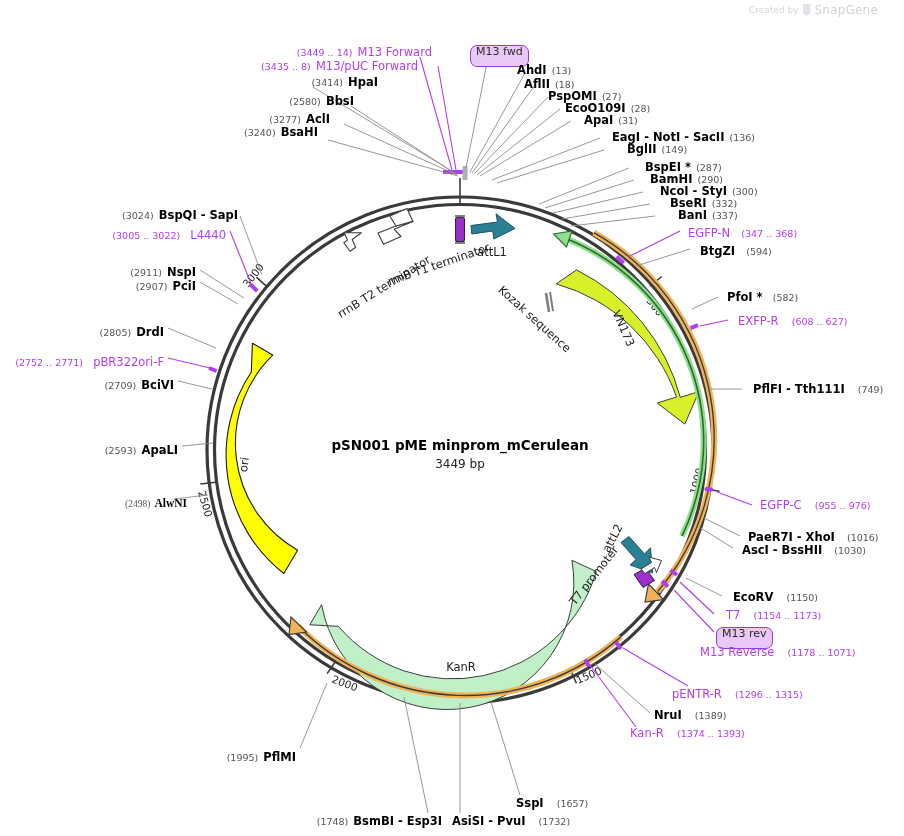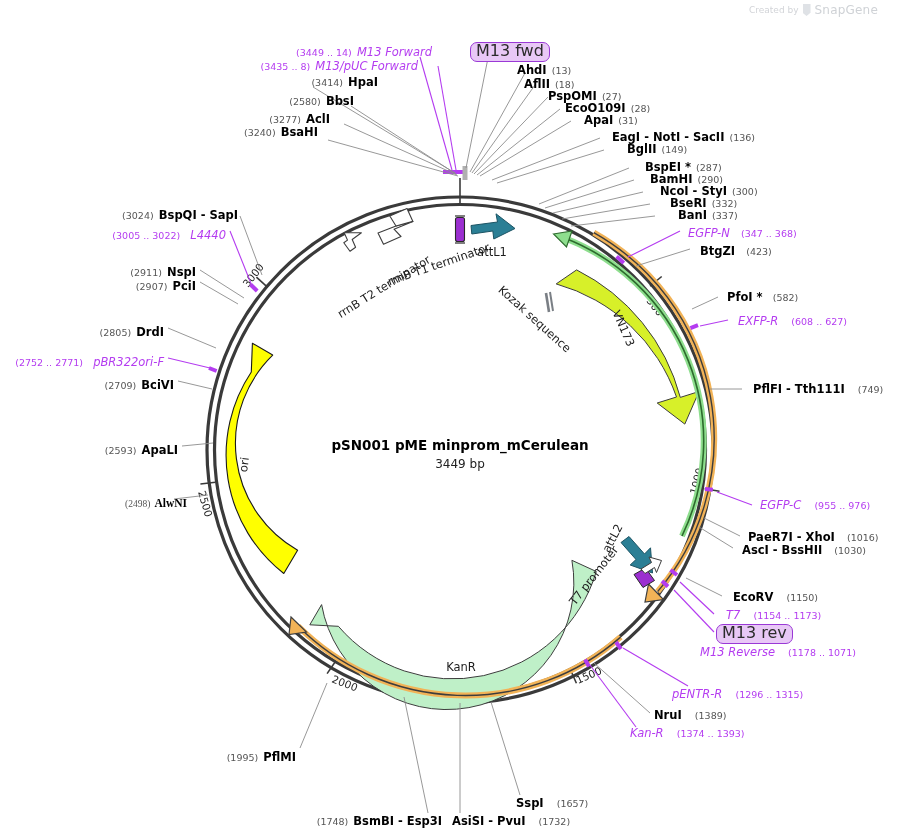--- a/index.html
+++ b/index.html
@@ -17,25 +17,25 @@
     font-size:9px;color:#d2d4d8;font-family:"DejaVu Sans","Liberation Sans",sans-serif;
   }
   .brand .bname{font-size:12px;color:#cfd2d6;letter-spacing:.2px;font-weight:500;}
   .brand .blogo{width:8px;height:12px;background:#dfe2e6;
      clip-path:polygon(0 0,100% 0,100% 72%,50% 100%,0 72%);}
 
   
   .lbl{position:absolute;white-space:nowrap;line-height:1.05;}
   .enz{font-size:11.5px;font-weight:bold;color:#000;}
   .pos{font-size:9.5px;font-weight:normal;color:#555;}
-  .feat{font-size:11.5px;color:#b43cf0;font-weight:normal;font-style:italic;}
+  .feat{font-size:11.5px;color:#b43cf0;font-weight:normal;}
   .featpos{font-size:9.5px;color:#b43cf0;}
   .badge{
     display:inline-block;border:1px solid #9a39d6;border-radius:7px;
-    background:#e8c8f6;color:#2b2b2b;font-size:16px;padding:0px 5px 1px 5px;
+    background:#e8c8f6;color:#2b2b2b;font-size:11px;padding:0px 5px 8px 5px;
   }
   .ralign{transform:translateX(-100%);}
 
   
 </style>
 </head>
 <body>
 
 <svg id="map" viewBox="0 0 904 836">
   <defs>
@@ -330,21 +330,21 @@
 <div class="lbl" style="left:678px;top:206px;">
   <span class="enz">BanI</span>
   <span class="pos">(337)</span>
 </div>
 <div class="lbl" style="left:688px;top:224px;">
   <span class="feat">EGFP-N</span>
   <span class="featpos" style="margin-left:6px;">(347 .. 368)</span>
 </div>
 <div class="lbl" style="left:700px;top:242px;">
   <span class="enz">BtgZI</span>
-  <span class="pos" style="margin-left:6px;">(423)</span>
+  <span class="pos" style="margin-left:6px;">(594)</span>
 </div>
 
 <div class="lbl" style="left:727px;top:288px;">
   <span class="enz">PfoI *</span>
   <span class="pos" style="margin-left:5px;">(582)</span>
 </div>
 <div class="lbl" style="left:738px;top:312px;">
   <span class="feat">EXFP-R</span>
   <span class="featpos" style="margin-left:8px;">(608 .. 627)</span>
 </div>

